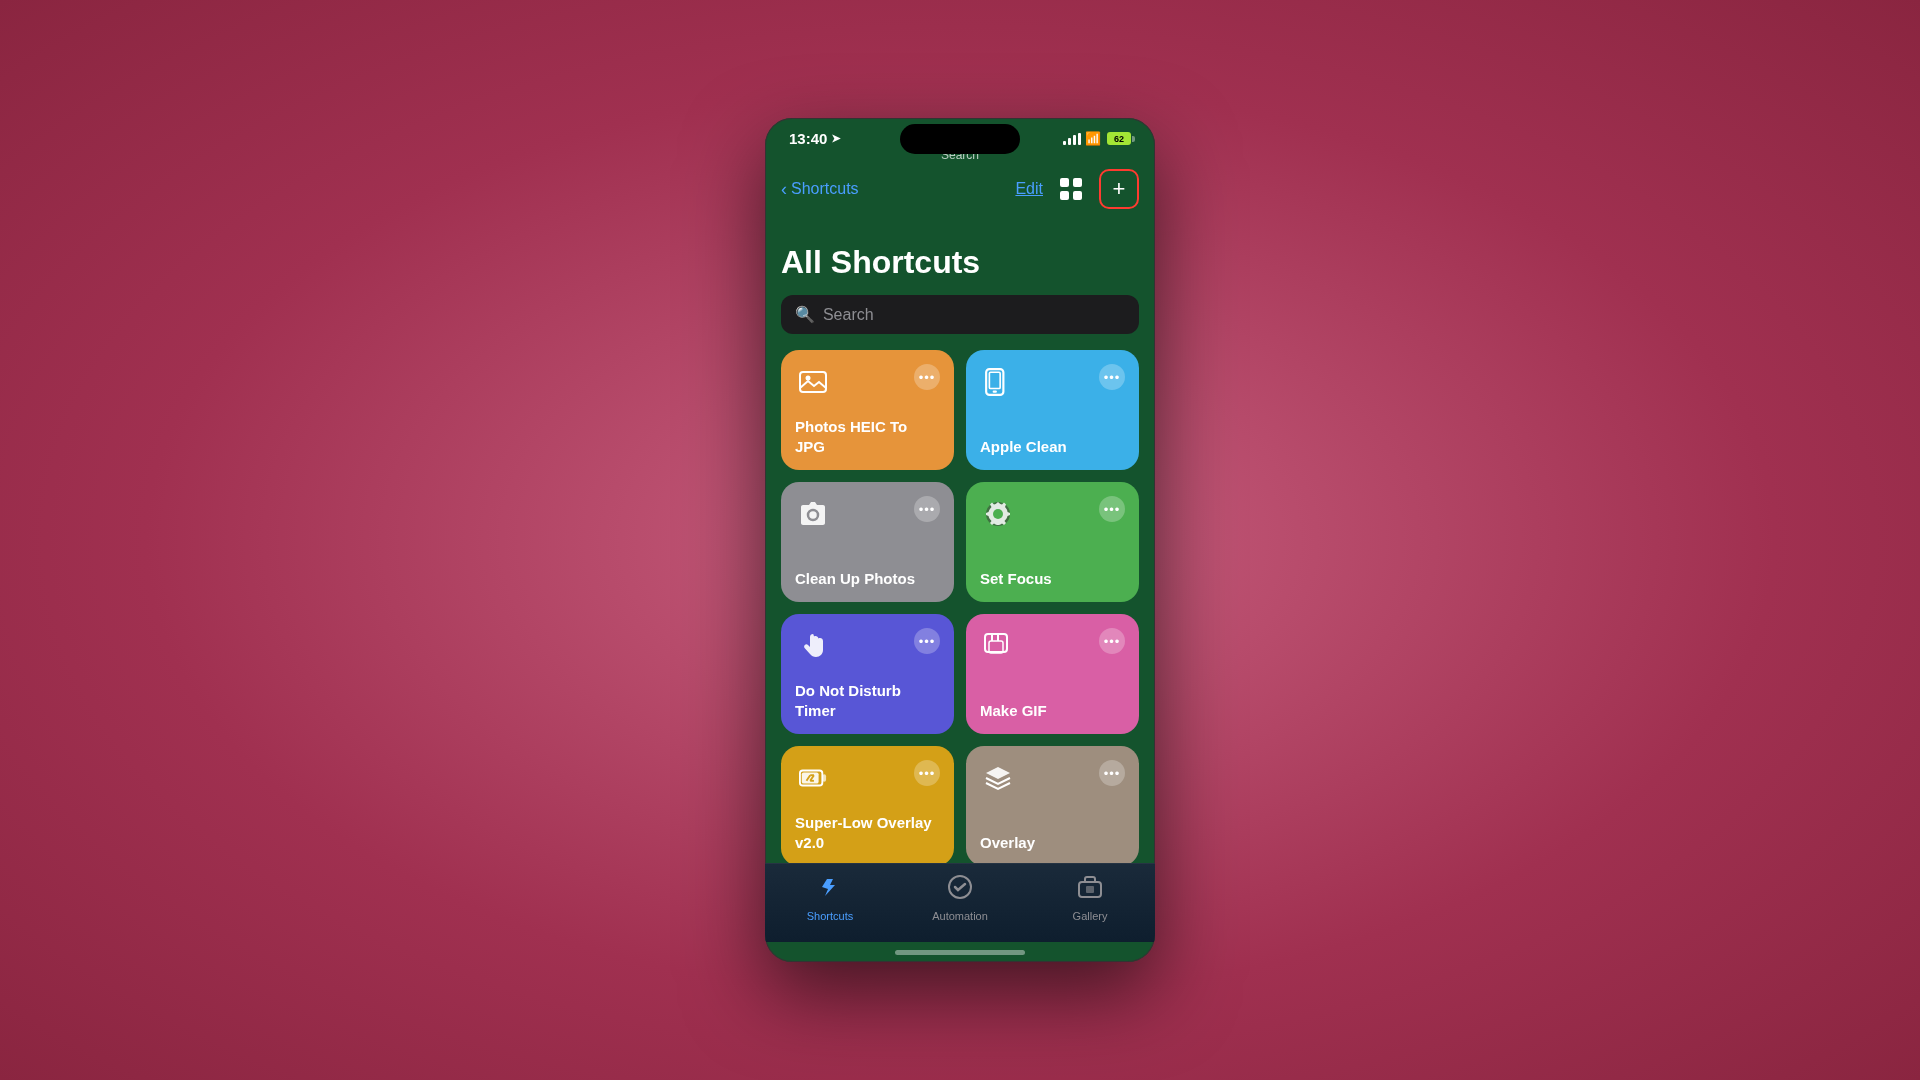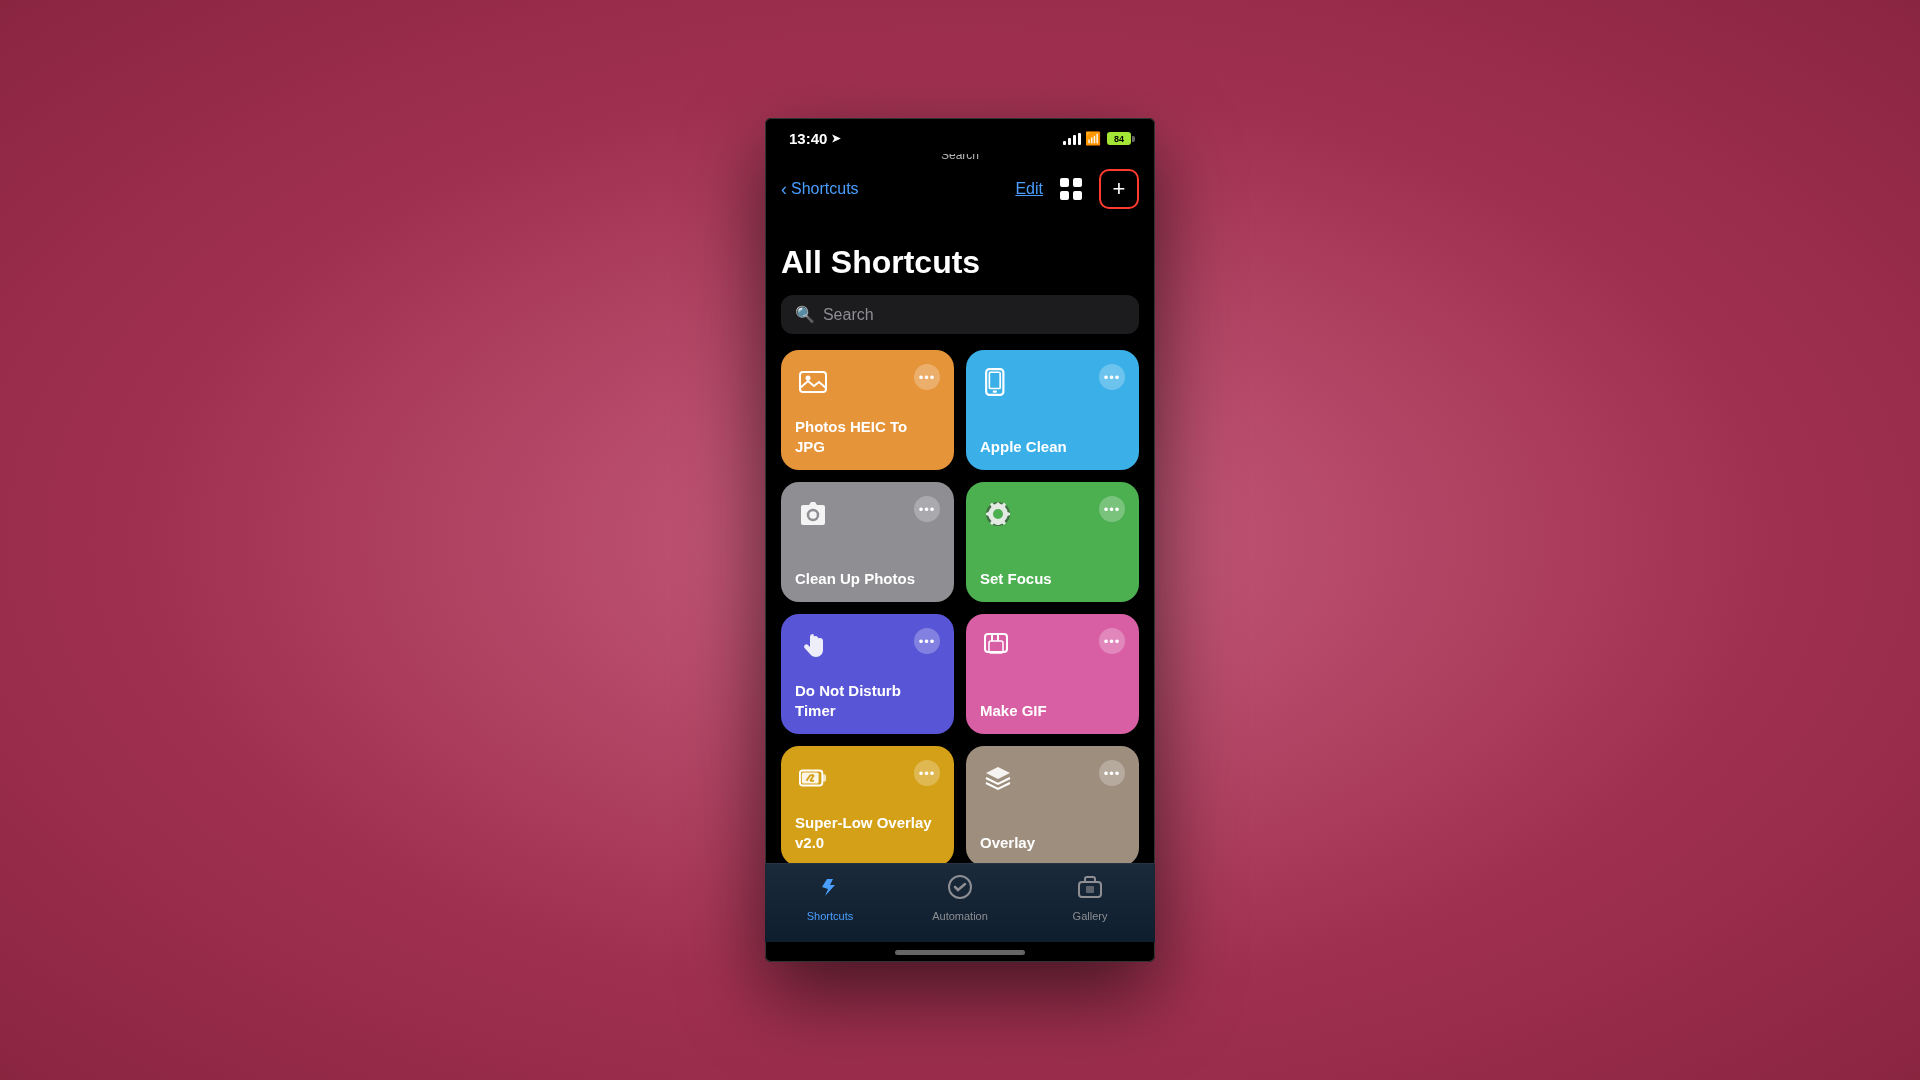--- a/index.html
+++ b/index.html
@@ -11,22 +11,22 @@
       display: flex;
       align-items: center;
       justify-content: center;
       font-family: -apple-system, 'SF Pro Display', 'Helvetica Neue', sans-serif;
       overflow: hidden;
     }
 
     .phone-container {
       width: 390px;
       height: 844px;
-      background: #000000;
-      border-radius: 6px;
+      background: #14532d;
+      border-radius: 27px;
       position: relative;
       box-shadow: 0 30px 80px rgba(0,0,0,0.6), inset 0 0 0 1px #333;
       overflow: hidden;
       display: flex;
       flex-direction: column;
     }
 
     
     .status-bar {
       display: flex;
@@ -359,21 +359,21 @@
     <div style="width:60px;"></div>
     <div class="status-right">
       <div class="signal-bars">
         <div class="signal-bar" style="height:4px;"></div>
         <div class="signal-bar" style="height:7px;"></div>
         <div class="signal-bar" style="height:10px;"></div>
         <div class="signal-bar" style="height:12px;"></div>
       </div>
       <span class="wifi-icon">📶</span>
       <div class="battery-icon">
-        <span>84</span>
+        <span>62</span>
       </div>
     </div>
   </div>
 
   <div style="text-align:center; margin-top:-6px; margin-bottom:2px;">
     <span style="color:#fff; font-size:12px; opacity:0.7;">Search</span>
   </div>
 
   <div class="nav-bar">
     <div class="nav-back">

